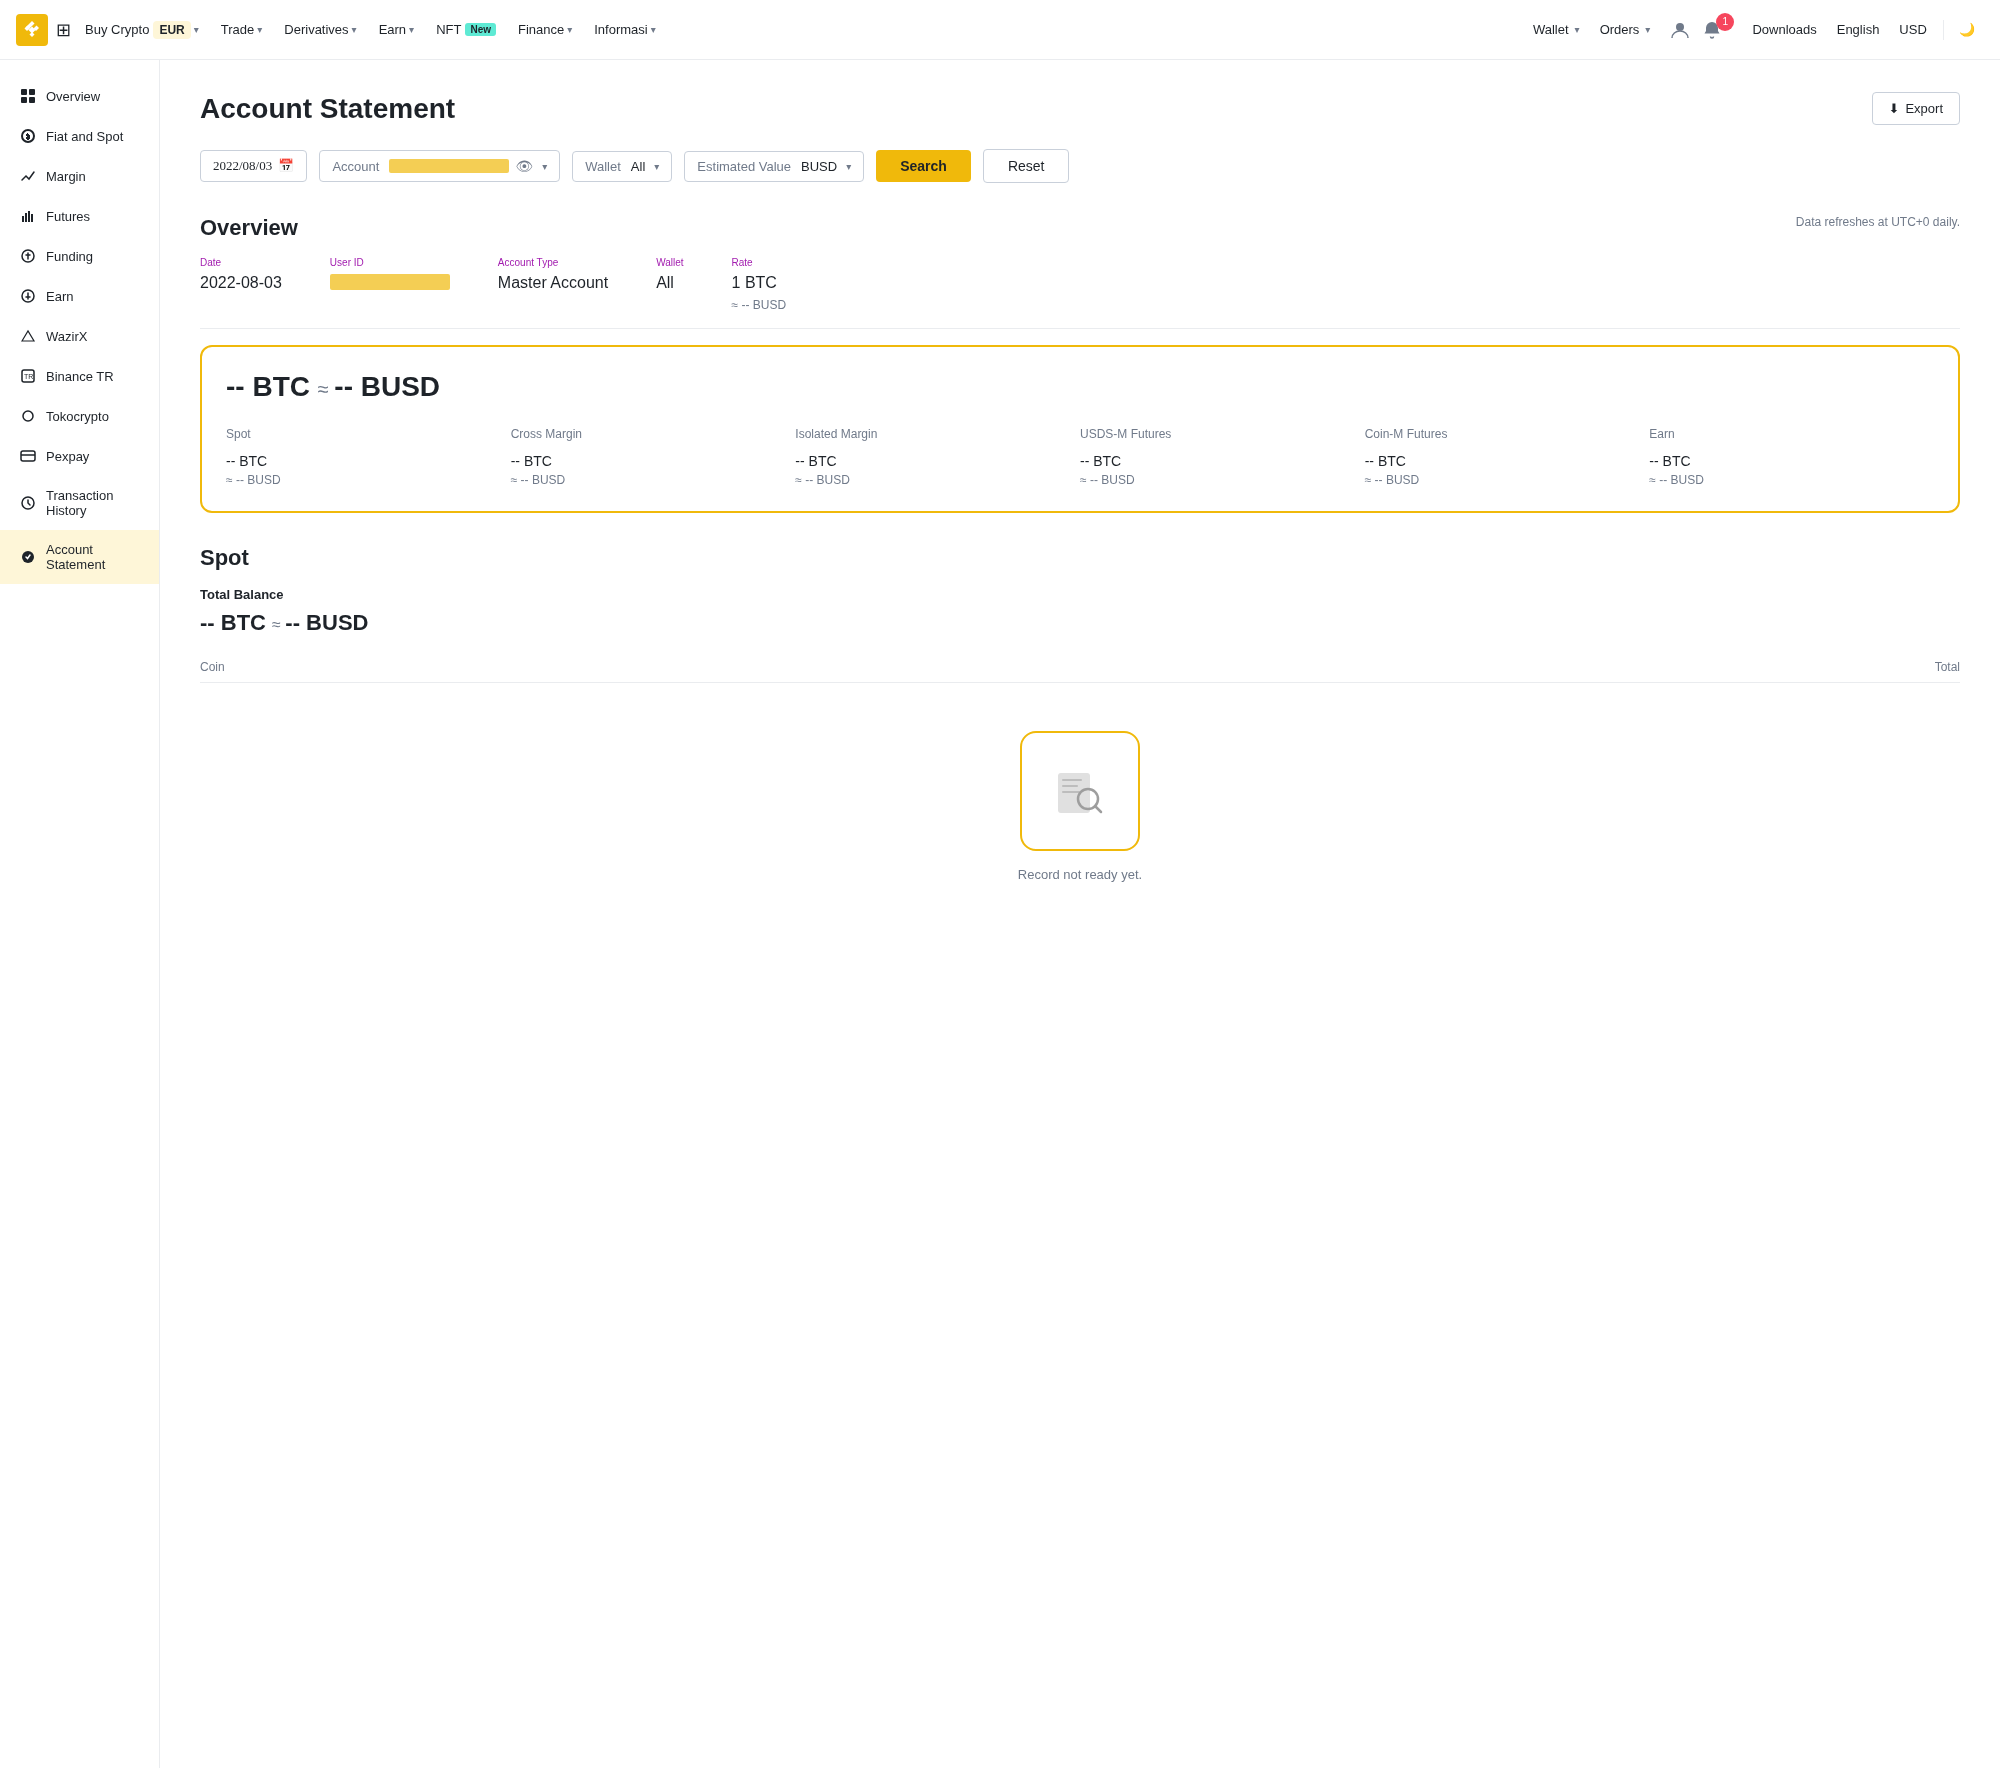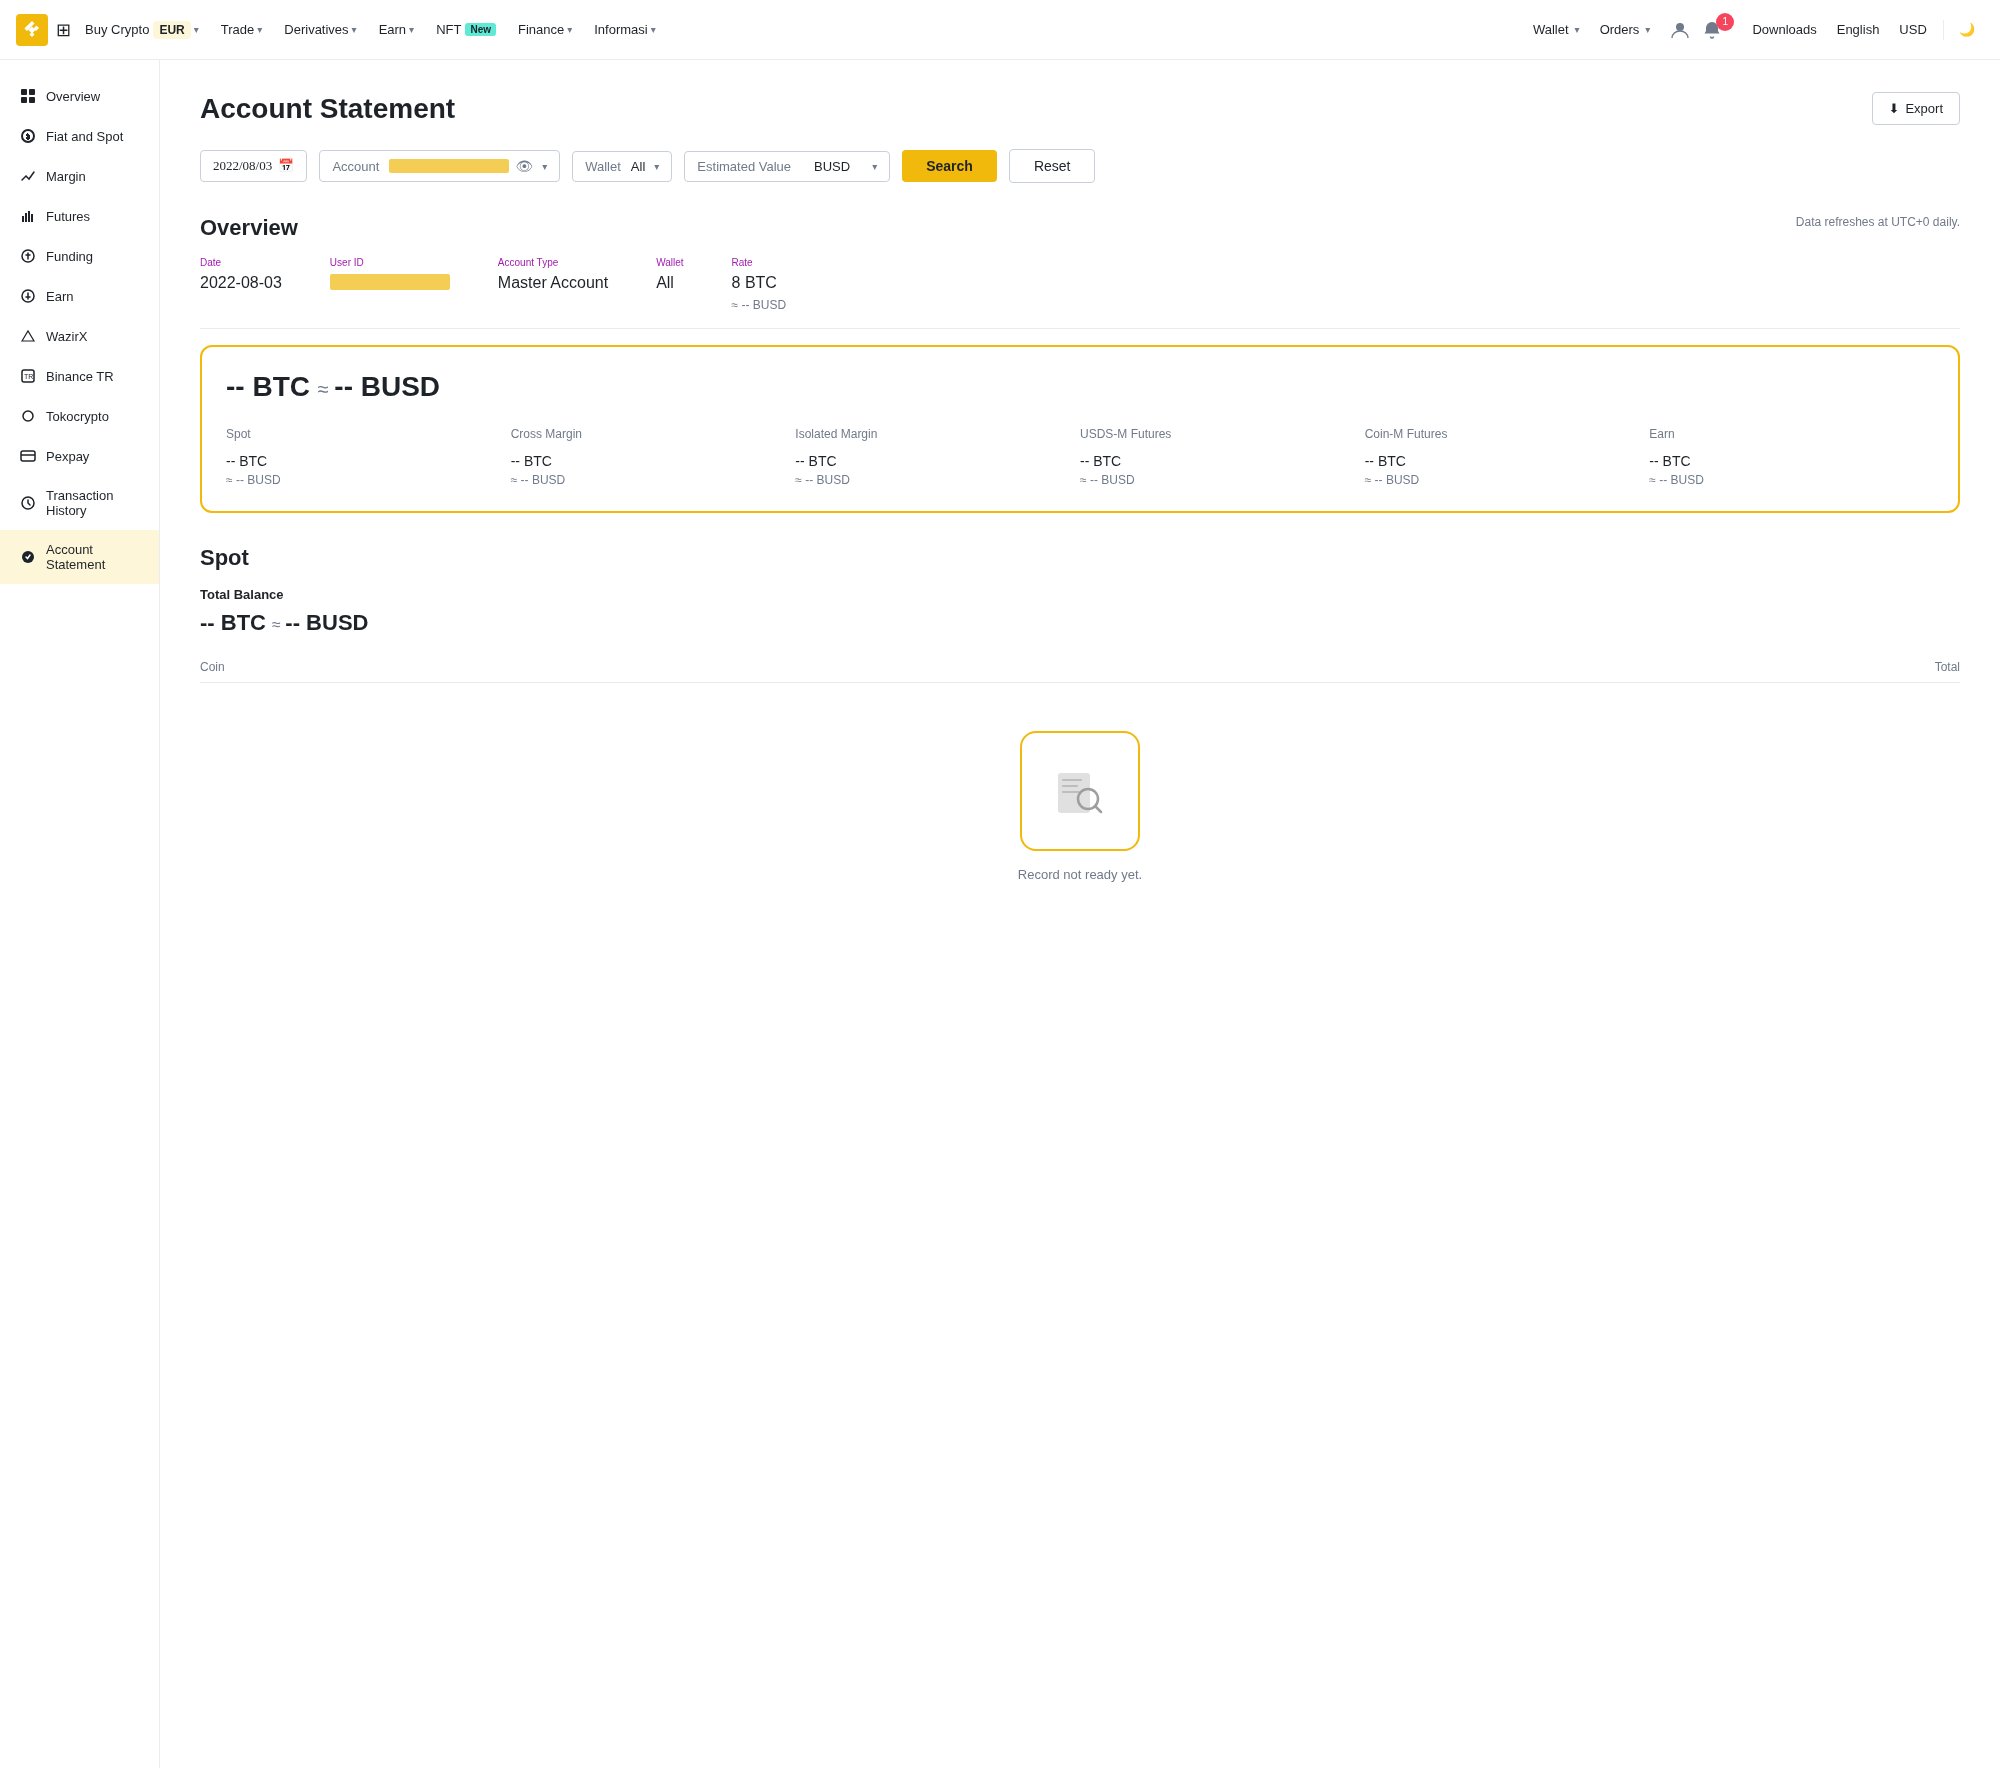--- a/index.html
+++ b/index.html
@@ -243,21 +243,21 @@
       border-radius: 4px;
       padding: 7px 12px;
       cursor: pointer;
       font-size: 13px;
       color: #1e2329;
     }
     .wallet-label { color: #707a8a; margin-right: 4px; }
     .filter-estimated {
       display: flex;
       align-items: center;
-      gap: 19px;
+      gap: 6px;
       border: 1px solid #c9d0da;
       border-radius: 4px;
       padding: 7px 12px;
       cursor: pointer;
       font-size: 13px;
       color: #1e2329;
     }
     .est-label { color: #707a8a; margin-right: 4px; }
     .search-btn {
       background: #f0b90b;
@@ -620,21 +620,21 @@
         <div class="meta-col">
           <span class="meta-label">Account Type</span>
           <span class="meta-value">Master Account</span>
         </div>
         <div class="meta-col">
           <span class="meta-label">Wallet</span>
           <span class="meta-value">All</span>
         </div>
         <div class="meta-col">
           <span class="meta-label">Rate</span>
-          <span class="meta-value">8 BTC</span>
+          <span class="meta-value">1 BTC</span>
           <span class="meta-value-sub">≈ -- BUSD</span>
         </div>
       </div>
     </div>
 
     <div class="total-value-card">
       <div class="total-value-amount">
         <span>-- BTC</span>
         <span class="approx"> ≈ </span>
         <span>-- BUSD</span>

